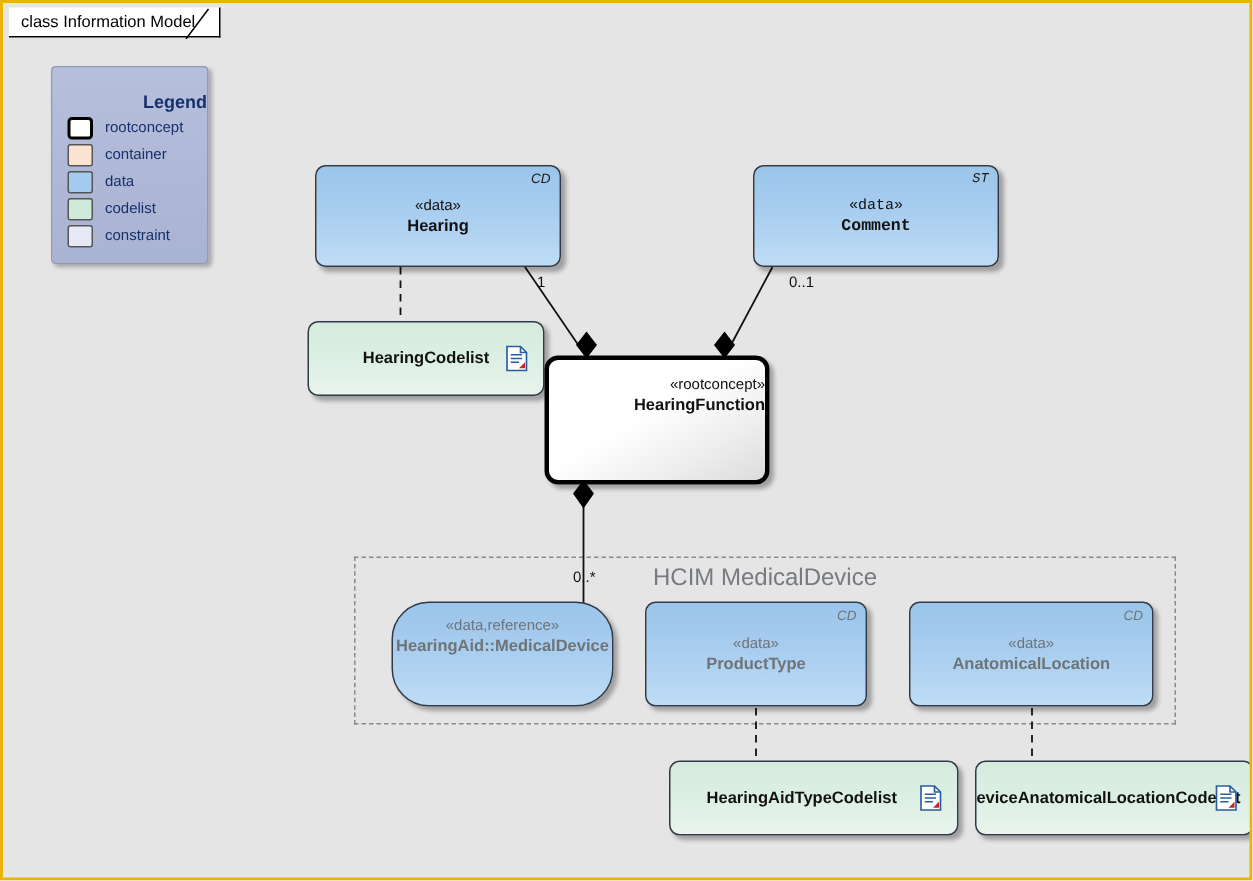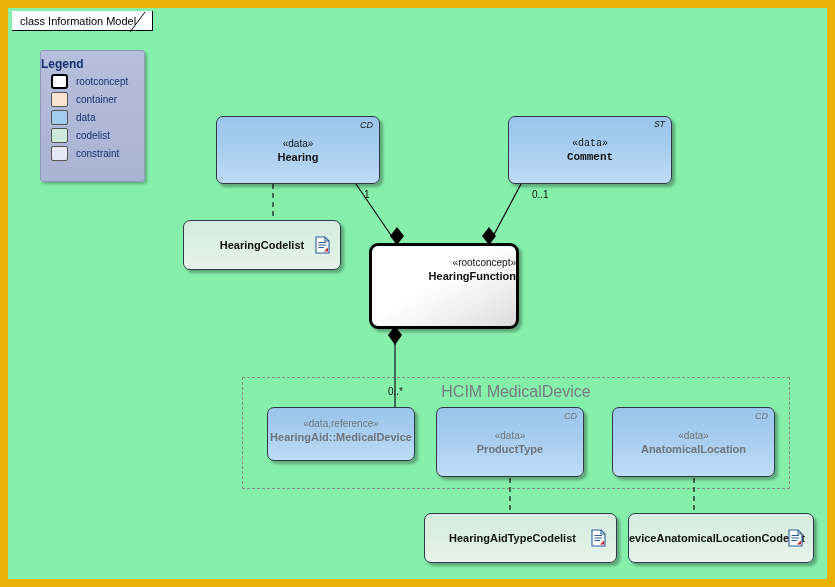--- a/index.html
+++ b/index.html
@@ -5,22 +5,22 @@
   html, body {
     margin: 0;
     padding: 0;
     background: #ffffff;
     font-family: "Liberation Sans", sans-serif;
   }
   #canvas {
     position: relative;
     width: 835px;
     height: 587px;
-    background: #86efac;
-    border: 8px solid #eab308;
+    background: #e5e5e5;
+    border: 2px solid #eab308;
     box-sizing: border-box;
     overflow: hidden;
   }
   
   #diagram-tab {
     position: absolute;
     left: 4px;
     top: 3px;
     height: 20px;
     padding: 0 16px 0 8px;
@@ -49,25 +49,25 @@
     top: 42px;
     width: 105px;
     height: 132px;
     background: linear-gradient(180deg, #b6bfdc 0%, #a9b3d2 100%);
     border: 1px solid #8f99bb;
     border-radius: 3px;
     box-sizing: border-box;
     box-shadow: 2px 2px 3px rgba(0,0,0,.28);
   }
   #legend-title {
-    text-align: left;
+    text-align: right;
     font-size: 12px;
     font-weight: bold;
     color: #17306b;
-    margin-top: 6px;
+    margin-top: 16px;
   }
   .legend-row {
     display: flex;
     align-items: center;
     margin: 3px 0 0 10px;
   }
   .legend-swatch {
     width: 17px;
     height: 15px;
     border: 1px solid #555;
@@ -124,20 +124,21 @@
     background: linear-gradient(150deg, #ffffff 0%, #ffffff 45%, #ededed 75%, #dcdcdc 100%);
     border: 3px solid #000000;
     border-radius: 9px;
     align-items: flex-end;
   }
   .codelist-box {
     background: linear-gradient(180deg, #d5ebdd 0%, #dcefe3 50%, #e8f4ec 100%);
     border: 1px solid #2f3a46;
     flex-direction: row;
     justify-content: center;
+    margin-left: 28px;
   }
   .dim .stereo, .dim .nm, .dim .corner-tag { color: #6f7479; }
   
   .doc-icon {
     position: absolute;
     right: 10px;
     top: 50%;
     transform: translateY(-50%);
     width: 15px;
     height: 18px;
@@ -261,21 +262,21 @@
       <line x1="3.5" y1="11.5" x2="9" y2="11.5" stroke="#2a5d9f" stroke-width="1"></line>
       <polygon points="9,15.5 13,11.5 13,15.5" fill="#cc2222"></polygon>
     </svg>
   </div>
 
   <div class="uml root-box" style="left:361px; top:235px; width:150px; height:86px; justify-content:flex-start; padding-top:10px;">
     <span class="stereo">«rootconcept»</span>
     <span class="nm">HearingFunction</span>
   </div>
 
-  <div class="uml data-box dim" style="left:259px; top:399px; width:148px; height:54px; justify-content:flex-start; padding-top:9px;">
+  <div class="uml data-box dim" style="left:259px; top:399px; width:148px; height:70px; justify-content:flex-start; padding-top:9px;border-radius:25px;">
     <span class="corner-tag"></span>
     <span class="stereo">«data,reference»</span>
     <span class="nm">HearingAid::MedicalDevice</span>
   </div>
 
   <div class="uml data-box dim" style="left:428px; top:399px; width:148px; height:70px;">
     <span class="corner-tag">CD</span>
     <span class="stereo">«data»</span>
     <span class="nm">ProductType</span>
   </div>

